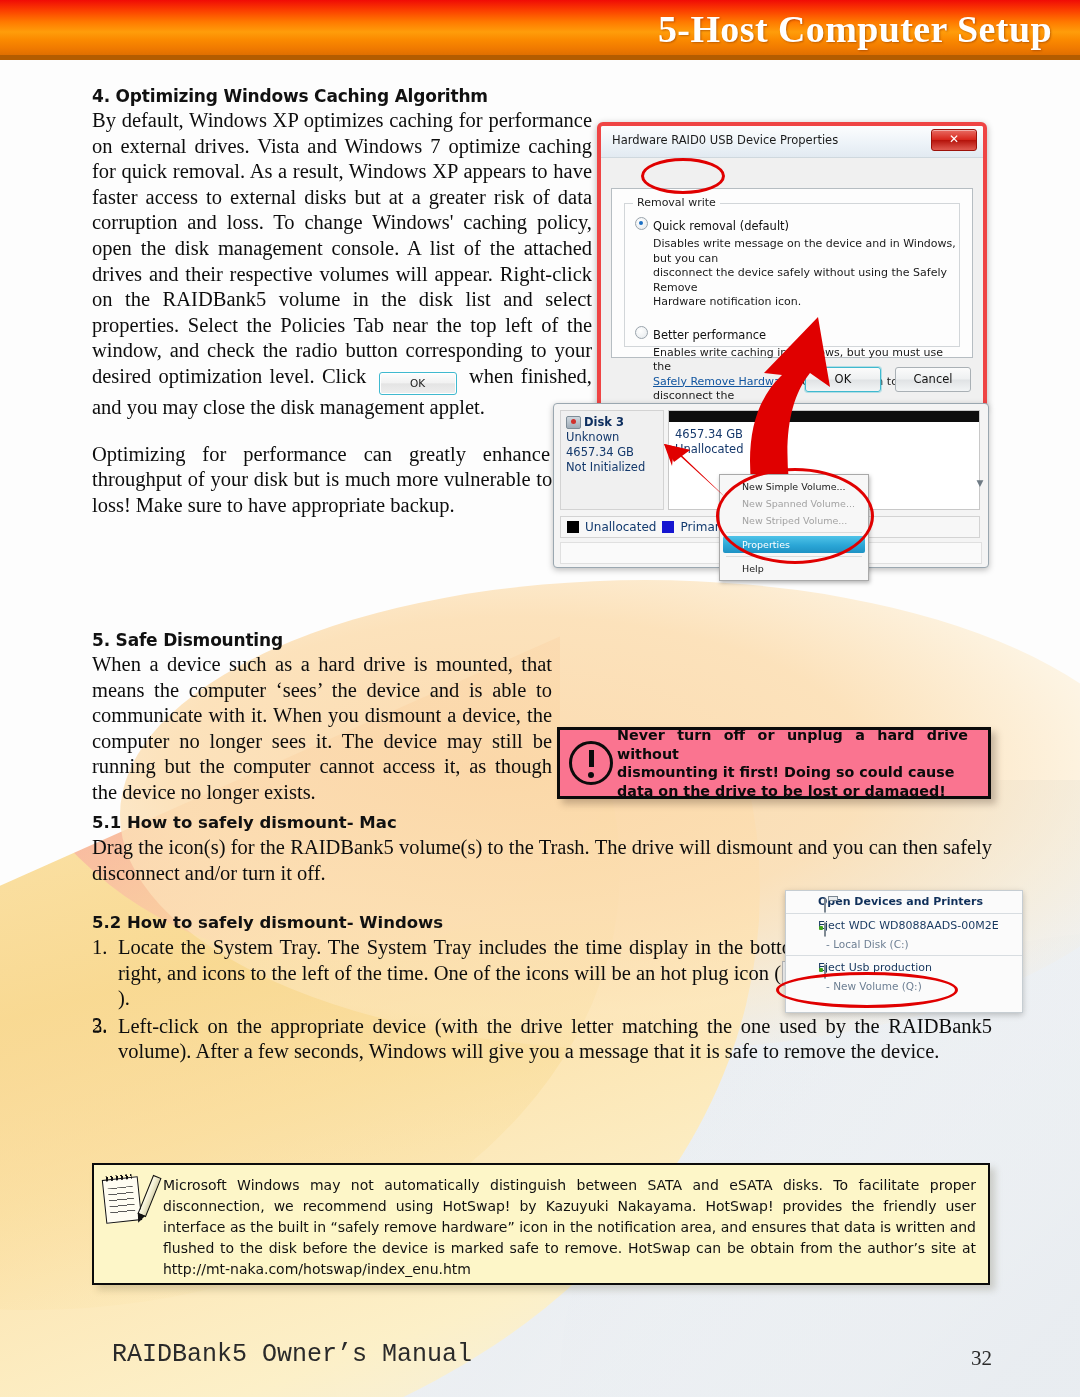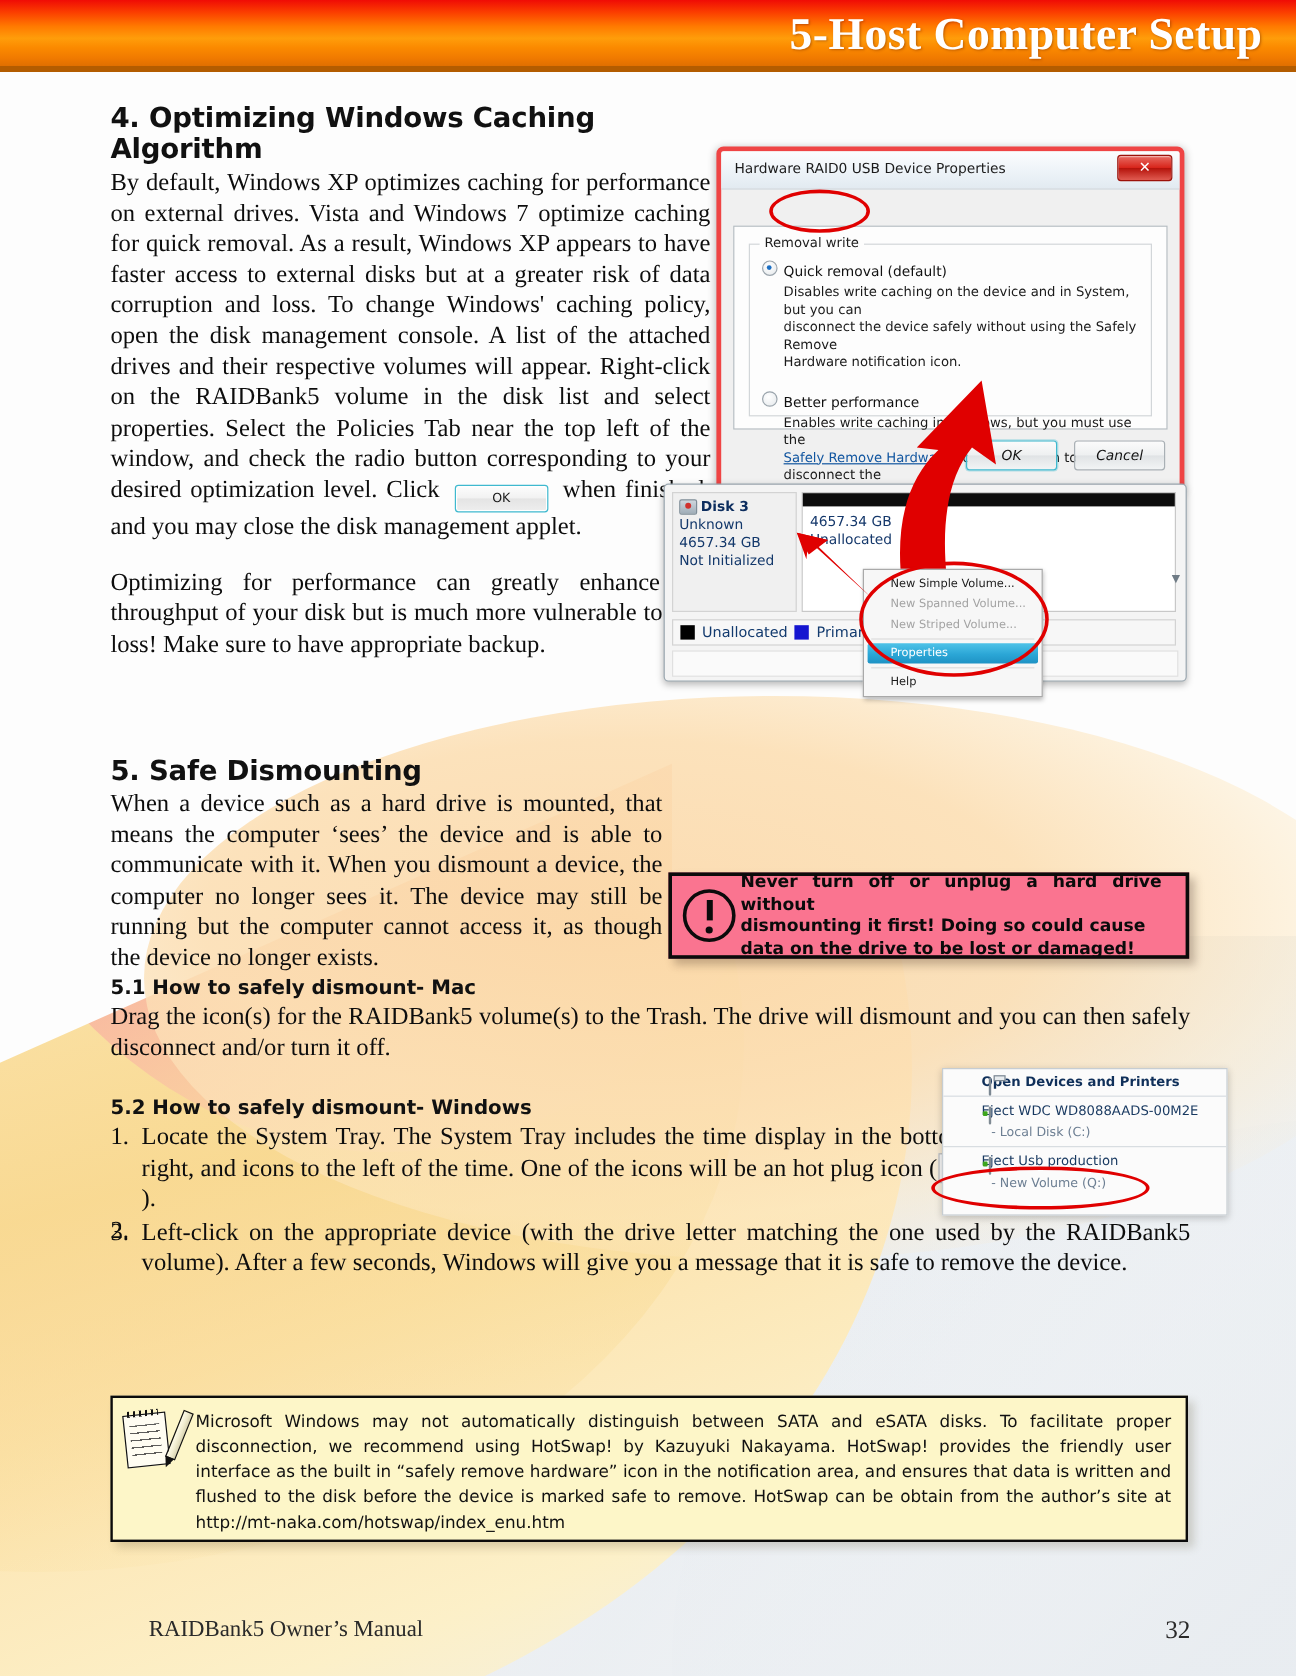--- a/index.html
+++ b/index.html
@@ -83,21 +83,21 @@
     text-shadow:1px 1px 2px rgba(120,40,0,.45);
     white-space:nowrap;
   }
 
   
   .content{position:absolute;left:0;top:60px;width:1080px;z-index:3;}
 
   h2.sec{
     margin:0 0 2px 0;
     font-family:"DejaVu Sans", sans-serif;
-    font-weight:bold;font-size:23px;color:#111;
+    font-weight:bold;font-size:17px;color:#111;
     letter-spacing:-.2px;
   }
   h3.subsec{
     margin:0 0 3px 0;
     font-family:"DejaVu Sans", sans-serif;
     font-weight:bold;font-size:16.5px;color:#111;
   }
   p.body{
     margin:0;
     font-family:"Liberation Serif", serif;
@@ -214,21 +214,21 @@
   }
   .radio.on:after{
     content:"";position:absolute;left:2.5px;top:2.5px;width:4px;height:4px;border-radius:50%;
     background:#1b6fc4;
   }
   .radio-label{margin-left:18px;font-size:11.5px;color:#101010;}
   .radio-desc{
     margin:3px 0 0 18px;font-size:11px;color:#1a1a1a;line-height:14.5px;
   }
   .linkish{color:#1256a0;text-decoration:underline;}
-  .win-buttons{position:absolute;right:12px;bottom:12px;font-style:italic;}
+  .win-buttons{position:absolute;right:12px;bottom:12px;}
   .win-btn{
     display:inline-block;width:74px;height:23px;line-height:23px;text-align:center;
     font-size:11.5px;color:#121212;margin-left:9px;
     background:linear-gradient(180deg,#fbfbfb 0%,#eef0f1 48%,#e0e3e5 52%,#f2f4f5 100%);
     border:1px solid #a9b0b5;border-radius:3px;
   }
   .win-btn.default{border-color:#3fb9cf;box-shadow:0 0 0 1px rgba(63,185,207,.35);}
 
   
   .ellipse{
@@ -387,22 +387,22 @@
   .note-text{
     flex:1;padding:10px 12px 8px 6px;
     font-family:"DejaVu Sans", sans-serif;font-size:14px;line-height:21px;color:#111;
     text-align:justify;
   }
   .note-text .lastline{text-align:left;}
 
   
   .footer{position:absolute;left:0;bottom:28px;width:1080px;z-index:4;}
   .footer-left{
-    position:absolute;left:124px;bottom:0;
-    font-family:Liberation Serif, serif;font-size:19px;color:#2a2a2a;
+    position:absolute;left:112px;bottom:0;
+    font-family:Liberation Mono, monospace;font-size:25px;color:#2a2a2a;
   }
   .footer-right{
     position:absolute;right:88px;bottom:-2px;
     font-family:"Liberation Serif", serif;font-size:21px;color:#2a2a2a;
   }
 
   
   .bigarrow{position:absolute;left:690px;top:255px;width:200px;height:270px;z-index:7;pointer-events:none;}
   .smallarrow{position:absolute;left:660px;top:440px;width:70px;height:60px;z-index:9;pointer-events:none;}
 </style>
@@ -471,21 +471,21 @@
       <div class="win-title">Hardware  RAID0 USB Device Properties</div>
       <div class="win-close">✕</div>
     </div>
     <div class="tabpane">
       <div class="group-box">
         <div class="group-label">Removal write</div>
         <div class="radio-row">
           <span class="radio on"></span>
           <span class="radio-label">Quick removal (default)</span>
           <div class="radio-desc">
-            <span>Disables write caching on the device and in System, but you can</span><br>
+            <span>Disables write message on the device and in Windows, but you can</span><br>
             <span>disconnect the device safely without using the Safely Remove</span><br>
             <span>Hardware notification icon.</span>
           </div>
         </div>
         <div class="radio-row" style="margin-top:14px;">
           <span class="radio"></span>
           <span class="radio-label">Better performance</span>
           <div class="radio-desc">
             <span>Enables write caching in Windows, but you must use the</span><br>
             <span class="linkish">Safely Remove Hardware</span><span> notification icon to disconnect the</span><br>

